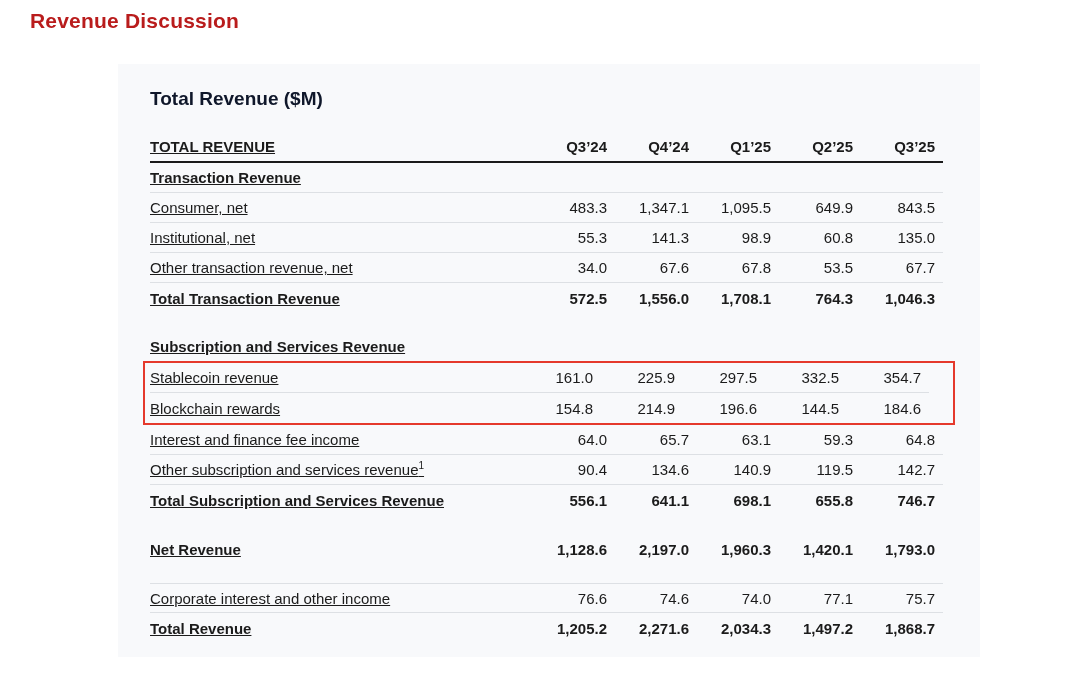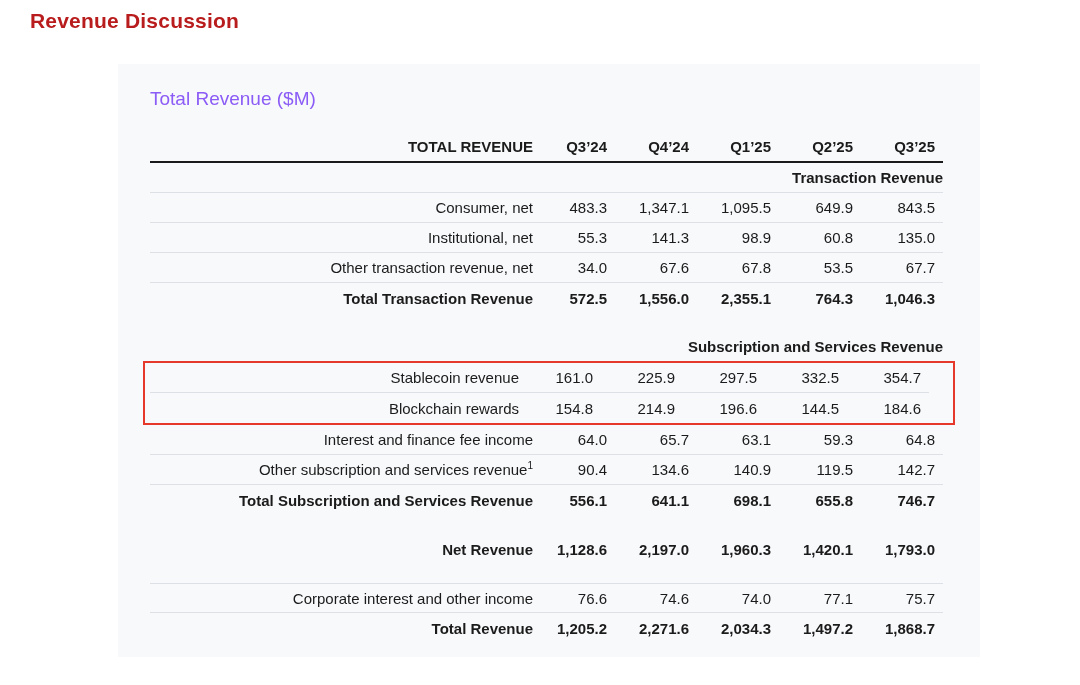--- a/index.html
+++ b/index.html
@@ -21,41 +21,41 @@
   }
   .card {
     position: absolute;
     left: 118px; top: 64px;
     width: 862px; height: 593px;
     background: #f8f9fb;
     padding: 24px 37px 0 32px;
   }
   .card-title {
     font-size: 19px;
-    font-weight: 400;
-    color: #8b5cf6;
+    font-weight: 700;
+    color: #0f172a;
     margin-bottom: 22px;
   }
   .tbl { width: 793px; }
   .row {
     display: flex;
     align-items: center;
     height: 30px;
     font-size: 15px;
     border-bottom: 1px solid #dde0e4;
   }
   .row.head {
     height: 31px;
     border-bottom: 2px solid #1a1a1a;
     font-weight: 700;
   }
   .row.nb { border-bottom: none; }
   .row.bt { border-top: 1px solid #dde0e4; }
   .row.bold { font-weight: 700; }
-  .lab { flex: 1; text-align: right; white-space: nowrap; }
+  .lab { flex: 1; text-align: left; white-space: nowrap; text-decoration: underline; }
   .num {
     width: 82px;
     padding-right: 8px;
     text-align: right;
     white-space: nowrap;
   }
   .gap18 { height: 18px; }
   .gap19 { height: 19px; }
   .hl-box {
     border: 2px solid #e5392c;
@@ -115,21 +115,21 @@
       <div class="num">67.6</div>
       <div class="num">67.8</div>
       <div class="num">53.5</div>
       <div class="num">67.7</div>
     </div>
 
     <div class="row bold nb">
       <div class="lab">Total Transaction Revenue</div>
       <div class="num">572.5</div>
       <div class="num">1,556.0</div>
-      <div class="num">2,355.1</div>
+      <div class="num">1,708.1</div>
       <div class="num">764.3</div>
       <div class="num">1,046.3</div>
     </div>
 
     <div class="gap18"></div>
 
     <div class="row bold nb">
       <div class="lab">Subscription and Services Revenue</div>
     </div>
 

